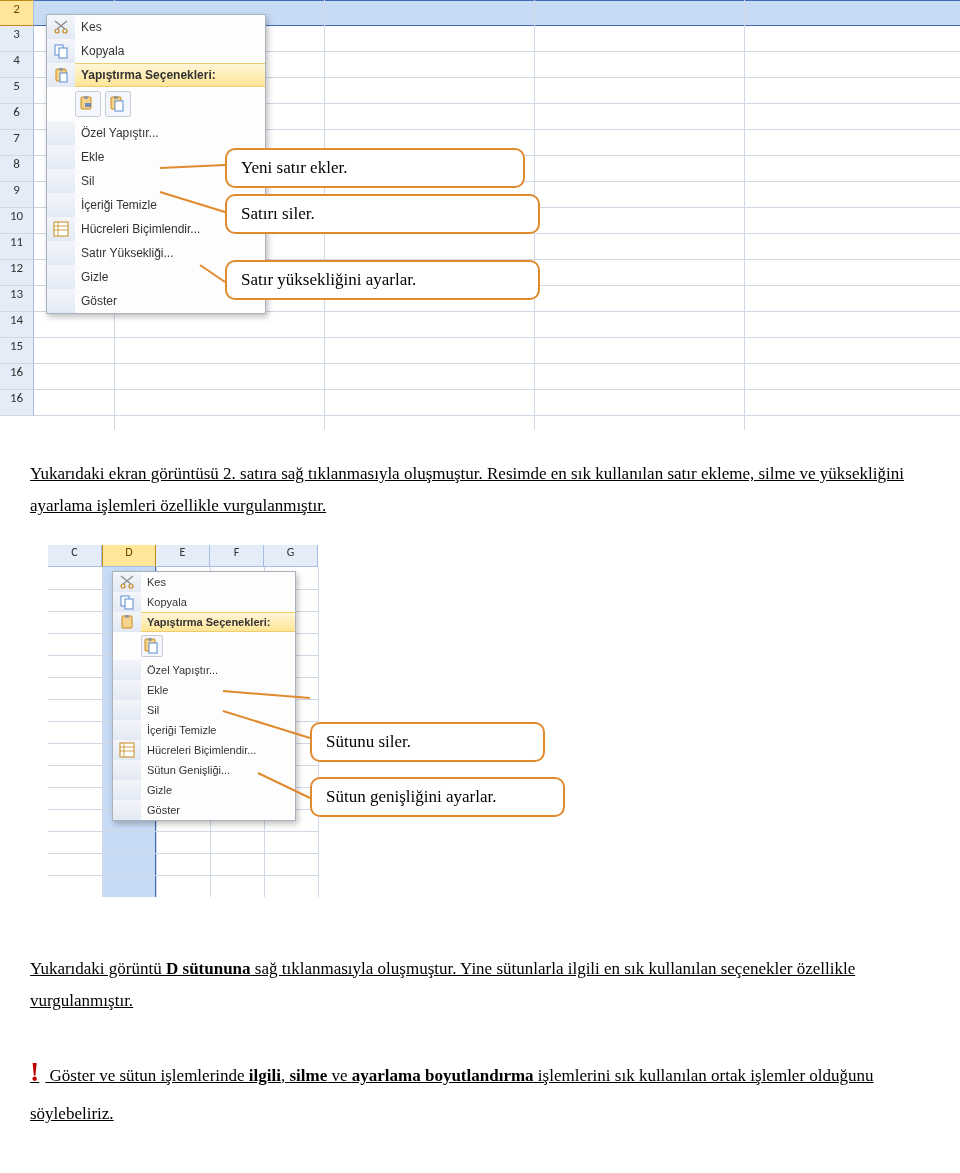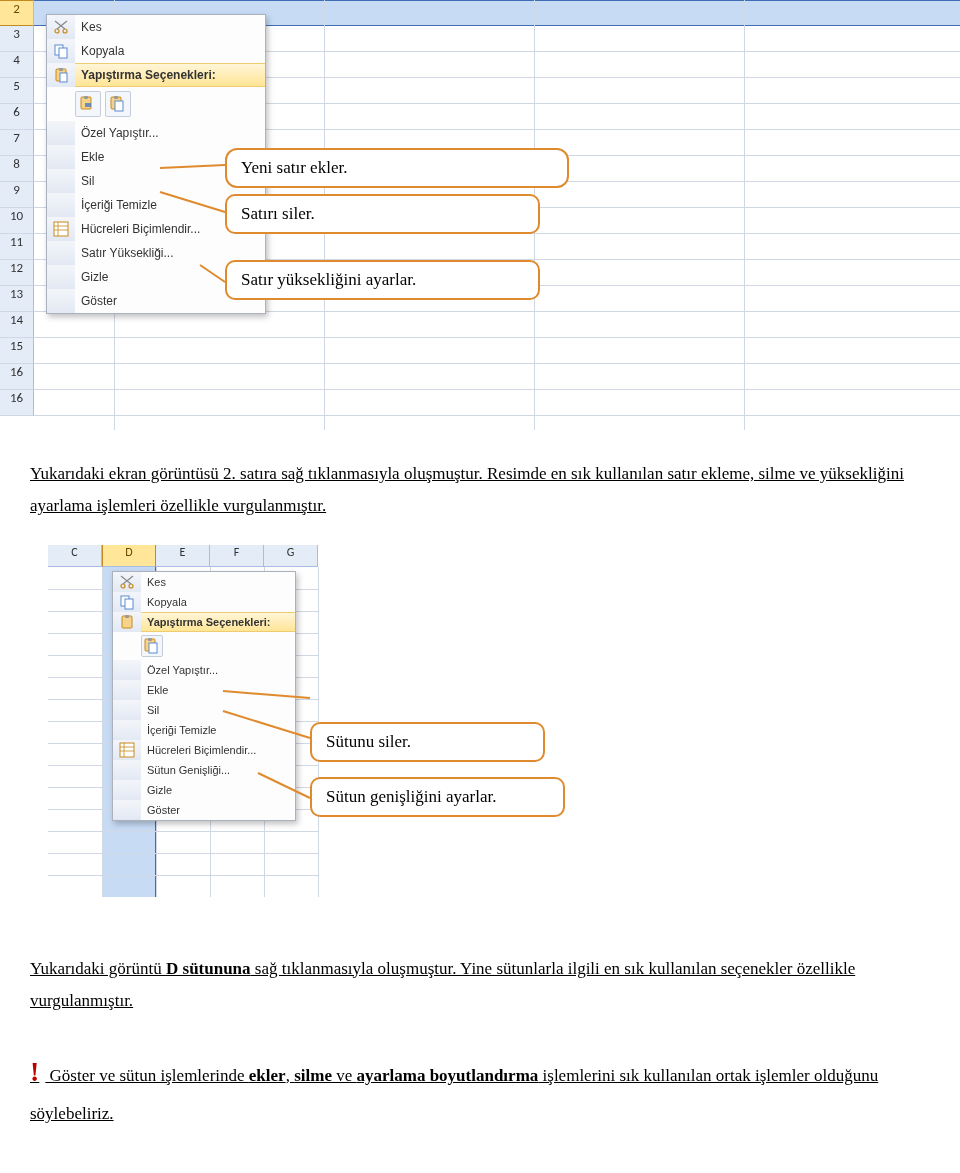--- a/index.html
+++ b/index.html
@@ -175,21 +175,21 @@
       <span class="lbl">Göster</span>
     </div>
   </div>
 
   <svg width="960" height="430" style="position:absolute;left:0;top:0;pointer-events:none">
     <path d="M225 165 L160 168" stroke="#e08a2e" stroke-width="2" fill="none"></path>
     <path d="M225 212 L160 192" stroke="#e08a2e" stroke-width="2" fill="none"></path>
     <path d="M225 282 L200 265" stroke="#e08a2e" stroke-width="2" fill="none"></path>
   </svg>
 
-  <div class="call" style="left:225px; top:148px; width:344px;border-radius:12px;">
+  <div class="call" style="left:225px; top:148px; width:300px;">
     <span>Yeni satır ekler.</span>
   </div>
   <div class="call" style="left:225px; top:194px; width:315px;">
     <span>Satırı siler.</span>
   </div>
   <div class="call" style="left:225px; top:260px; width:315px;align-items:center;">
     <span>Satır yüksekliğini ayarlar.</span>
   </div>
 </div>
 
@@ -315,14 +315,14 @@
   <div class="call" style="left:262px; top:232px; width:255px;text-align:center;">
     <span>Sütun genişliğini ayarlar.</span>
   </div>
 </div>
 
 <p class="para">
   <span>Yukarıdaki görüntü </span><b>D sütununa</b><span> sağ tıklanmasıyla oluşmuştur. Yine sütunlarla ilgili en sık kullanılan seçenekler özellikle vurgulanmıştır.</span>
 </p>
 
 <p class="para">
-  <span class="exclaim">!</span><span> Göster ve sütun işlemlerinde </span><b>ekler</b><span>, </span><b>silme</b><span> ve </span><b>ayarlama boyutlandırma</b><span> işlemlerini sık kullanılan ortak işlemler olduğunu söylebeliriz.</span>
+  <span class="exclaim">!</span><span> Göster ve sütun işlemlerinde </span><b>ilgili</b><span>, </span><b>silme</b><span> ve </span><b>ayarlama boyutlandırma</b><span> işlemlerini sık kullanılan ortak işlemler olduğunu söylebeliriz.</span>
 </p>
 
 </body></html>

